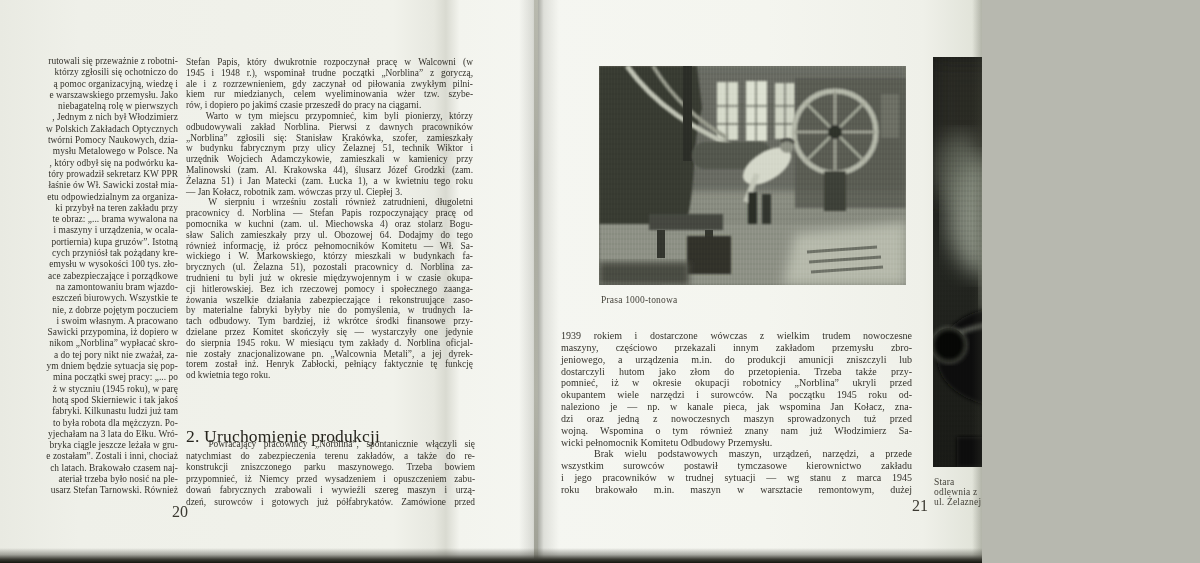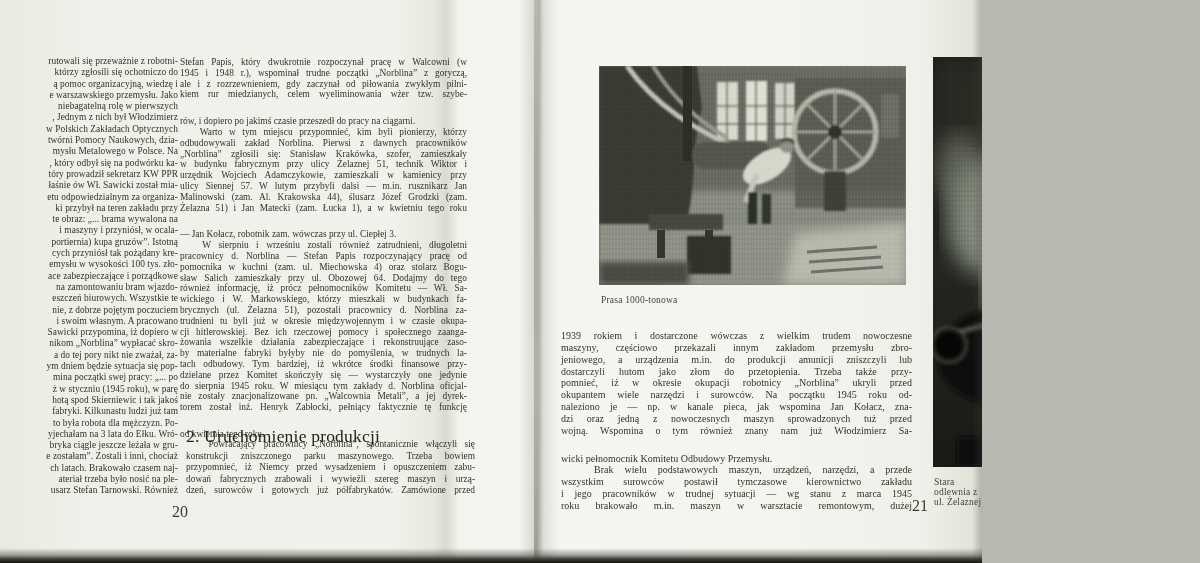--- a/index.html
+++ b/index.html
@@ -24,26 +24,26 @@
   .corner-dark{position:absolute;left:1138px;top:-8px;width:70px;height:26px;
     background:radial-gradient(ellipse at 80% 0%, #23241e 0%, rgba(60,61,52,.8) 45%, rgba(60,61,52,0) 75%);
     filter:blur(2px);}
   .right-edge{position:absolute;right:0;top:0;width:10px;height:563px;
     background:linear-gradient(to right, rgba(70,72,60,0), rgba(70,72,60,.25));}
 
   
   .ln{white-space:pre-wrap;}
   .col{position:absolute;color:#34322b;}
   .just .ln{text-align:justify;text-align-last:justify;}
-  .just .ln.rag{text-align-last:left;margin-top:16px;}
+  .just .ln.rag{text-align-last:left;}
   .strip .ln{text-align:right;}
 
   .left-strip{left:2px;top:56px;width:176px;font-size:9.4px;line-height:11.3px;
     letter-spacing:.05px;}
-  .main-col{left:180px;top:57px;width:287px;font-size:9.4px;line-height:10.8px;}
+  .main-col{left:186px;top:57px;width:287px;font-size:9.4px;line-height:10.8px;}
   .section-heading{position:absolute;left:186px;top:411px;width:300px;
     font-size:17.5px;font-weight:normal;color:#26241d;letter-spacing:.2px;}
   .section-para{left:186px;top:439px;width:289px;font-size:9.4px;line-height:11.6px;}
   .right-body{left:561px;top:330px;width:351px;font-size:10px;line-height:11.85px;}
 
   .pagenum{position:absolute;font-size:16px;color:#3b3931;}
   .pn-left{left:172px;top:503px;}
   .pn-right{left:912px;top:497px;}
 
   .caption{position:absolute;font-size:9.5px;color:#45433b;
@@ -76,21 +76,21 @@
       <div class="ln">, Jednym z nich był Włodzimierz</div>
       <div class="ln">w Polskich Zakładach Optycznych</div>
       <div class="ln">twórni Pomocy Naukowych, dzia-</div>
       <div class="ln">mysłu Metalowego w Polsce. Na</div>
       <div class="ln">, który odbył się na podwórku ka-</div>
       <div class="ln">tóry prowadził sekretarz KW PPR</div>
       <div class="ln">łaśnie ów Wł. Sawicki został mia-</div>
       <div class="ln rag">etu odpowiedzialnym za organiza-</div>
       <div class="ln">ki przybył na teren zakładu przy</div>
       <div class="ln">te obraz: „... brama wywalona na</div>
-      <div class="ln">i maszyny i przyniósł, w ocala-</div>
+      <div class="ln">i maszyny i urządzenia, w ocala-</div>
       <div class="ln">portiernia) kupa gruzów”. Istotną</div>
       <div class="ln">cych przyniósł tak pożądany kre-</div>
       <div class="ln">emysłu w wysokości 100 tys. zło-</div>
       <div class="ln">ace zabezpieczające i porządkowe</div>
       <div class="ln">na zamontowaniu bram wjazdo-</div>
       <div class="ln">eszczeń biurowych. Wszystkie te</div>
       <div class="ln">nie, z dobrze pojętym poczuciem</div>
       <div class="ln">i swoim własnym. A pracowano</div>
       <div class="ln">Sawicki przypomina, iż dopiero w</div>
       <div class="ln">nikom „Norblina” wypłacać skro-</div>
@@ -113,21 +113,20 @@
       <div class="ln">Stefan Papis, który dwukrotnie rozpoczynał pracę w Walcowni (w</div>
       <div class="ln">1945 i 1948 r.), wspominał trudne początki „Norblina” z goryczą,</div>
       <div class="ln">ale i z rozrzewnieniem, gdy zaczynał od piłowania zwykłym pilni-</div>
       <div class="ln">kiem rur miedzianych, celem wyeliminowania wżer tzw. szybe-</div>
       <div class="ln rag">rów, i dopiero po jakimś czasie przeszedł do pracy na ciągarni.</div>
       <div class="ln">   Warto w tym miejscu przypomnieć, kim byli pionierzy, którzy</div>
       <div class="ln">odbudowywali zakład Norblina. Pierwsi z dawnych pracowników</div>
       <div class="ln">„Norblina” zgłosili się: Stanisław Krakówka, szofer, zamieszkały</div>
       <div class="ln">w budynku fabrycznym przy ulicy Żelaznej 51, technik Wiktor i</div>
       <div class="ln">urzędnik Wojciech Adamczykowie, zamieszkali w kamienicy przy</div>
-      <div class="ln">ulicy Siennej 57. W lutym przybyli dalsi — m.in. rusznikarz Jan</div>
       <div class="ln">Malinowski (zam. Al. Krakowska 44), ślusarz Józef Grodzki (zam.</div>
       <div class="ln">Żelazna 51) i Jan Matecki (zam. Łucka 1), a w kwietniu tego roku</div>
       <div class="ln rag">— Jan Kołacz, robotnik zam. wówczas przy ul. Ciepłej 3.</div>
       <div class="ln">   W sierpniu i wrześniu zostali również zatrudnieni, długoletni</div>
       <div class="ln">pracownicy d. Norblina — Stefan Papis rozpoczynający pracę od</div>
       <div class="ln">pomocnika w kuchni (zam. ul. Miechowska 4) oraz stolarz Bogu-</div>
       <div class="ln">sław Salich zamieszkały przy ul. Obozowej 64. Dodajmy do tego</div>
       <div class="ln">również informację, iż prócz pełnomocników Komitetu — Wł. Sa-</div>
       <div class="ln">wickiego i W. Markowskiego, którzy mieszkali w budynkach fa-</div>
       <div class="ln">brycznych (ul. Żelazna 51), pozostali pracownicy d. Norblina za-</div>
@@ -140,20 +139,21 @@
       <div class="ln">do sierpnia 1945 roku. W miesiącu tym zakłady d. Norblina oficjal-</div>
       <div class="ln">nie zostały znacjonalizowane pn. „Walcownia Metali”, a jej dyrek-</div>
       <div class="ln">torem został inż. Henryk Zabłocki, pełniący faktycznie tę funkcję</div>
       <div class="ln rag">od kwietnia tego roku.</div>
     </div>
 
   <h2 class="section-heading">2. Uruchomienie produkcji</h2>
 
   <div class="col just section-para">
       <div class="ln">   Powracający pracownicy „Norblina”, spontanicznie włączyli się</div>
+      <div class="ln">natychmiast do zabezpieczenia terenu zakładów, a także do re-</div>
       <div class="ln">konstrukcji zniszczonego parku maszynowego. Trzeba bowiem</div>
       <div class="ln">przypomnieć, iż Niemcy przed wysadzeniem i opuszczeniem zabu-</div>
       <div class="ln">dowań fabrycznych zrabowali i wywieźli szereg maszyn i urzą-</div>
       <div class="ln">dzeń, surowców i gotowych już półfabrykatów. Zamówione przed</div>
     </div>
 
   <div class="pagenum pn-left">20</div>
 
   <div class="photo photo-press">
     <svg viewBox="0 0 307 219" preserveAspectRatio="none">

